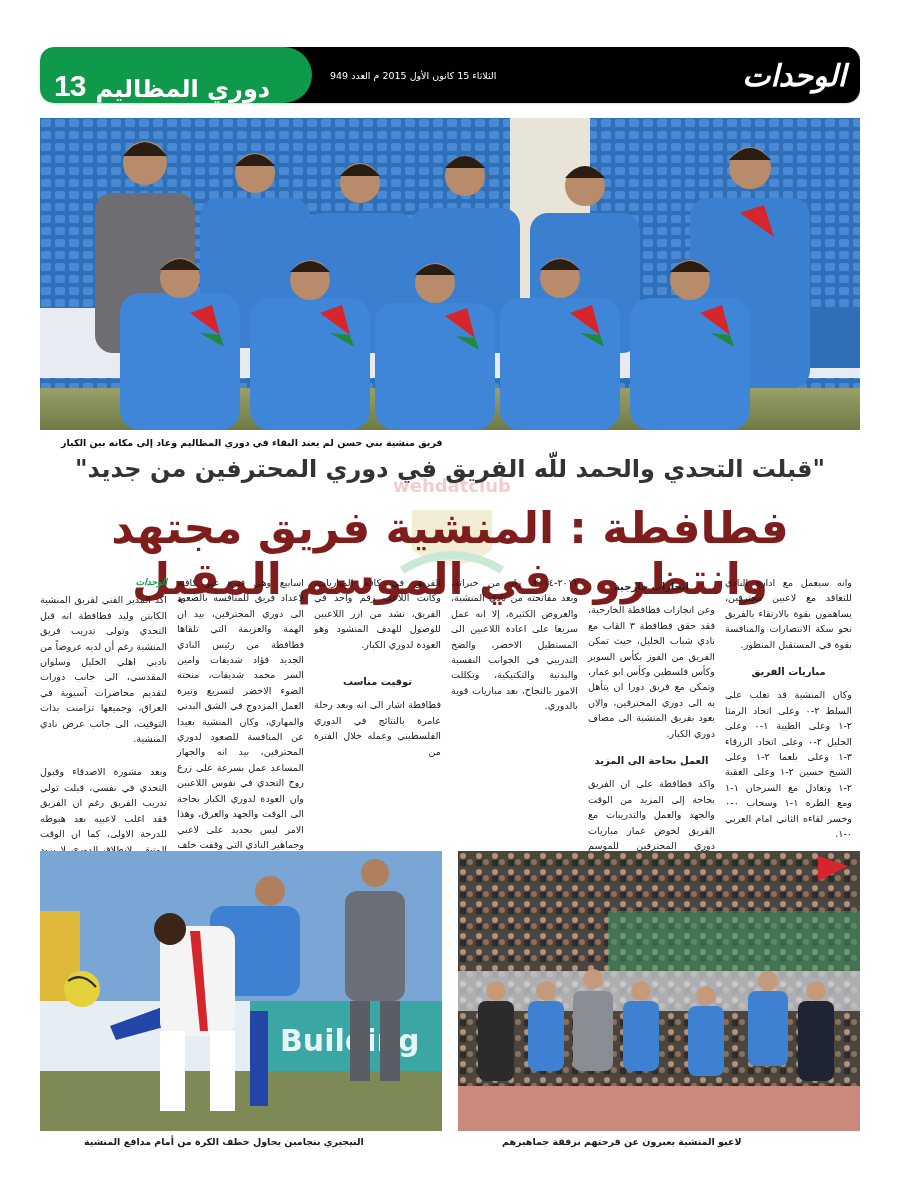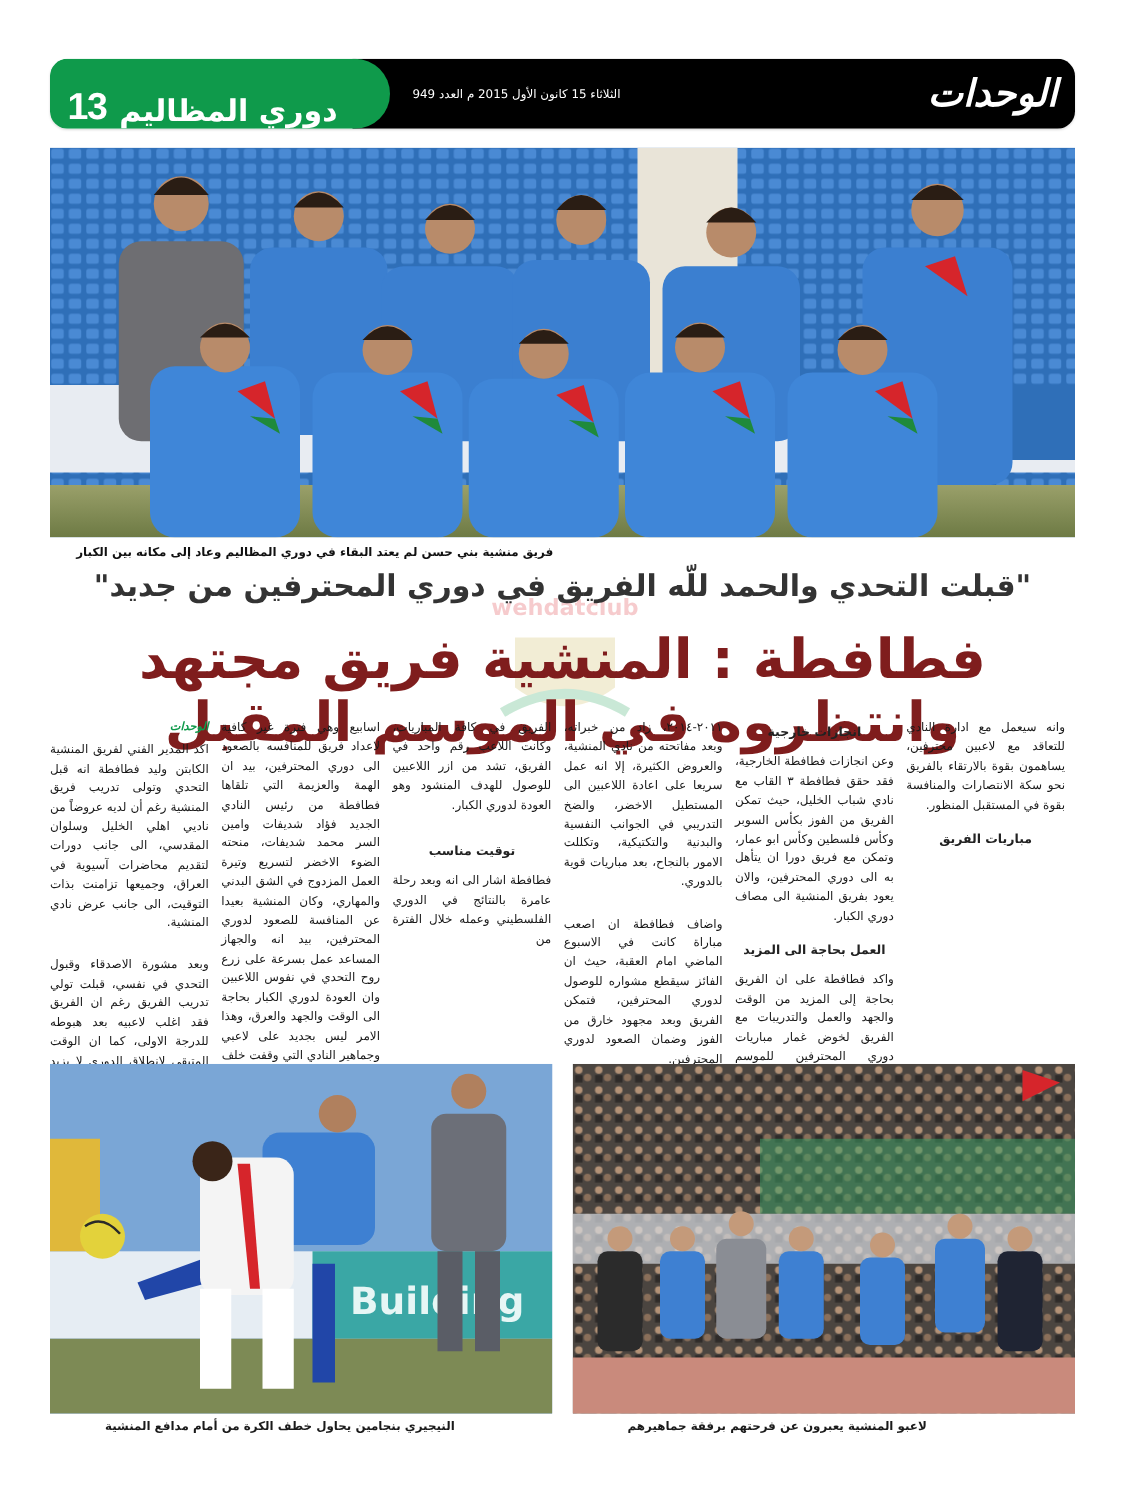--- a/index.html
+++ b/index.html
@@ -196,33 +196,33 @@
   <div class="col">
     <p>الفريق في كافة المباريات، وكانت اللاعب رقم واحد في الفريق، تشد من ازر اللاعبين للوصول للهدف المنشود وهو العودة لدوري الكبار.</p>
     <div class="para-gap"></div>
     <h4>توقيت مناسب</h4>
     <p>فطافطة اشار الى انه وبعد رحلة عامرة بالنتائج في الدوري الفلسطيني وعمله خلال الفترة من</p>
   </div>
 
   <div class="col">
     <p>٢٠١١-٢٠١٤، زاد من خبراته، وبعد مفاتحته من نادي المنشية، والعروض الكثيرة، إلا انه عمل سريعا على اعادة اللاعبين الى المستطيل الاخضر، والضخ التدريبي في الجوانب النفسية والبدنية والتكتيكية، وتكللت الامور بالنجاح، بعد مباريات قوية بالدوري.</p>
     <div class="para-gap"></div>
-    <p>واضاف فطافطة ان اصعب مباراة كانت في الاسبوع الماضي امام العقبة، حيث ان الفائز سيقطع مشواره للوصول لدوري المحترفين، فتمكن الفريق وبعد مجهود خارق من الفوز وضمان الصعود لدوري المحترفين.</p>
   </div>
 
   <div class="col">
     <h4>انجازات خارجية</h4>
     <p>وعن انجازات فطافطة الخارجية، فقد حقق فطافطة ٣ القاب مع نادي شباب الخليل، حيث تمكن الفريق من الفوز بكأس السوبر وكأس فلسطين وكأس ابو عمار، وتمكن مع فريق دورا ان يتأهل به الى دوري المحترفين، والان يعود بفريق المنشية الى مصاف دوري الكبار.</p>
     <h4>العمل بحاجة الى المزيد</h4>
     <p>واكد فطافطة على ان الفريق بحاجة إلى المزيد من الوقت والجهد والعمل والتدريبات مع الفريق لخوض غمار مباريات دوري المحترفين للموسم المقبل.</p>
   </div>
 
   <div class="col">
     <p>وانه سيعمل مع ادارة النادي للتعاقد مع لاعبين محترفين، يساهمون بقوة بالارتقاء بالفريق نحو سكة الانتصارات والمنافسة بقوة في المستقبل المنظور.</p>
     <h4>مباريات الفريق</h4>
+    <p>وكان المنشية قد تغلب على السلط ٢-٠ وعلى اتحاد الرمثا ٢-١ وعلى الطيبة ١-٠ وعلى الجليل ٢-٠ وعلى اتحاد الزرقاء ٣-١ وعلى بلعما ٢-١ وعلى الشيخ حسين ٢-١ وعلى العقبة ٢-١ وتعادل مع السرحان ١-١ ومع الطره ١-١ وسحاب ٠-٠ وخسر لقاءه الثاني امام العربي ٠-١.</p>
   </div>
 </div>
 
 <div class="photo photo-bl">
   <svg viewBox="0 0 402 280" preserveAspectRatio="none">
     <rect width="402" height="280" fill="#5b8fc8"></rect>
     <rect x="0" y="0" width="402" height="150" fill="#7aa6d6"></rect>
     <rect x="0" y="150" width="402" height="70" fill="#e6edf3"></rect>
     <rect x="210" y="150" width="192" height="70" fill="#3aa7a5"></rect>
     <text x="240" y="200" font-size="30" font-weight="bold" fill="#e6f6f5" font-family="DejaVu Sans, sans-serif">Building</text>

